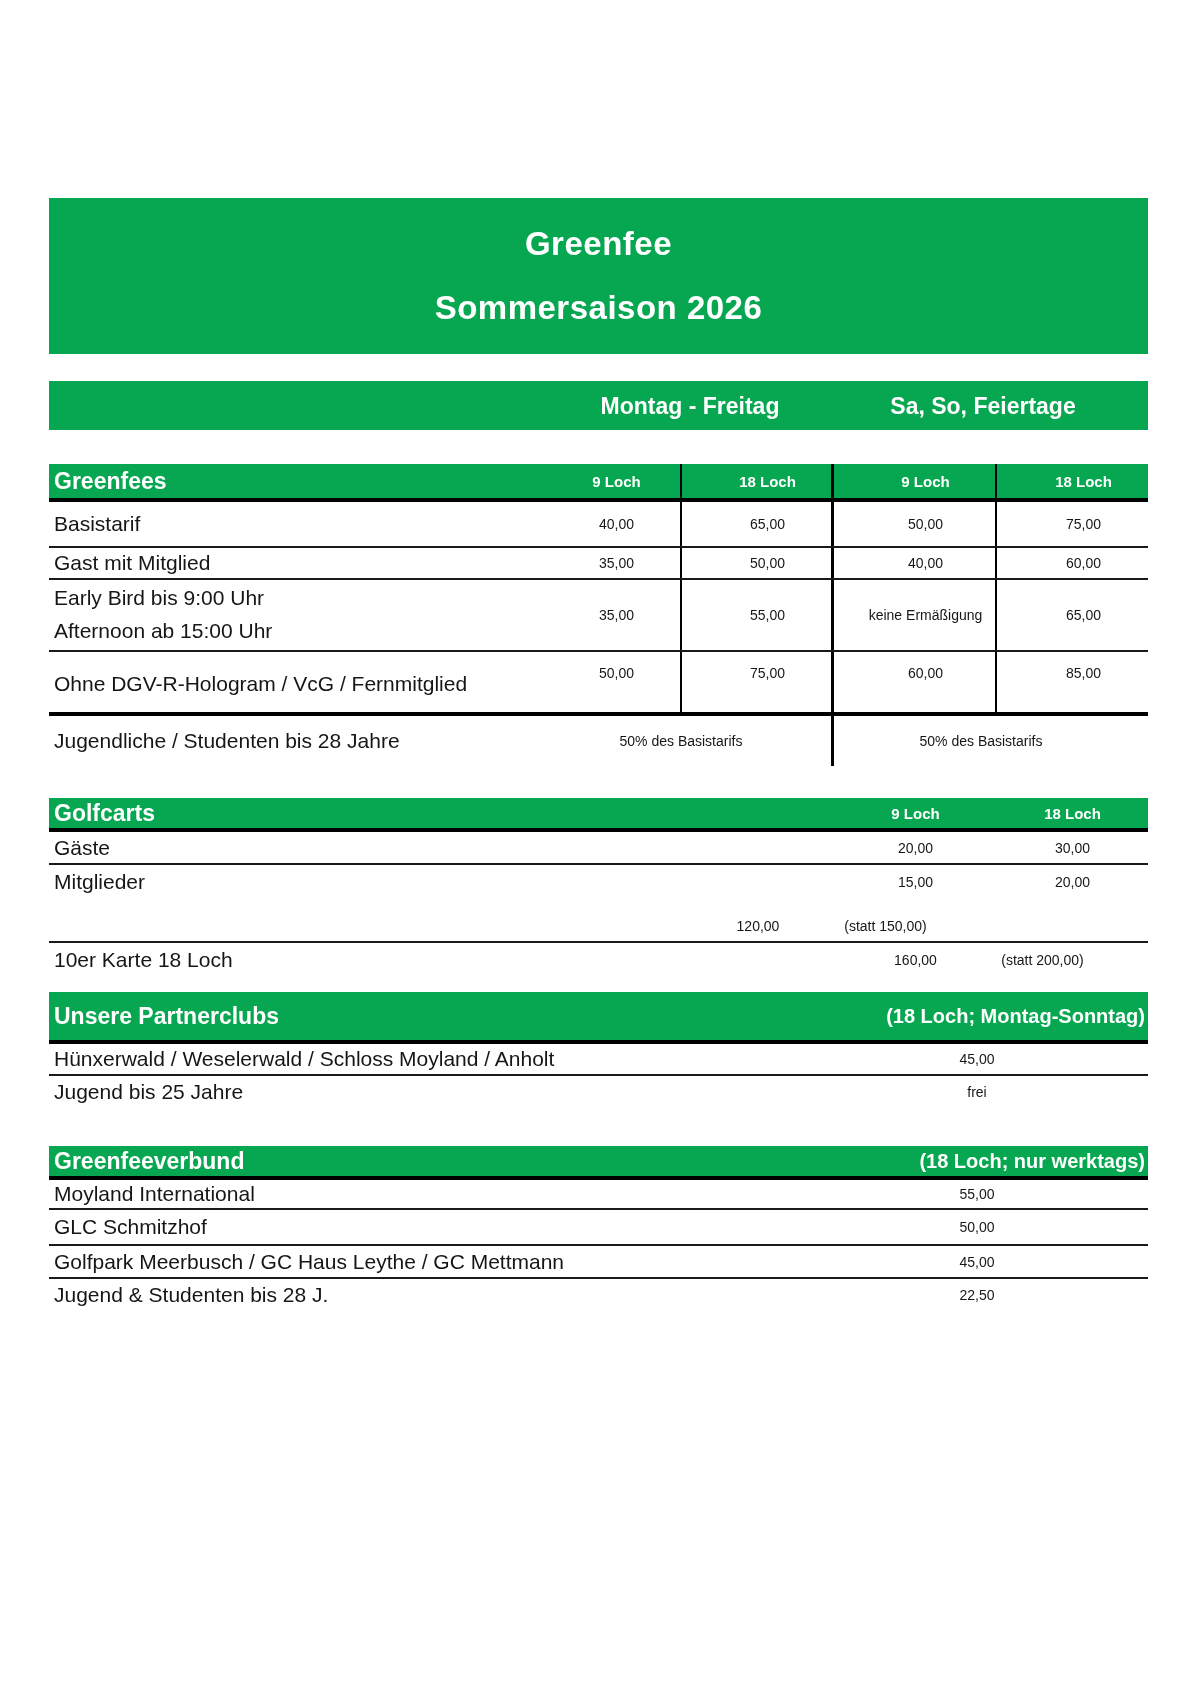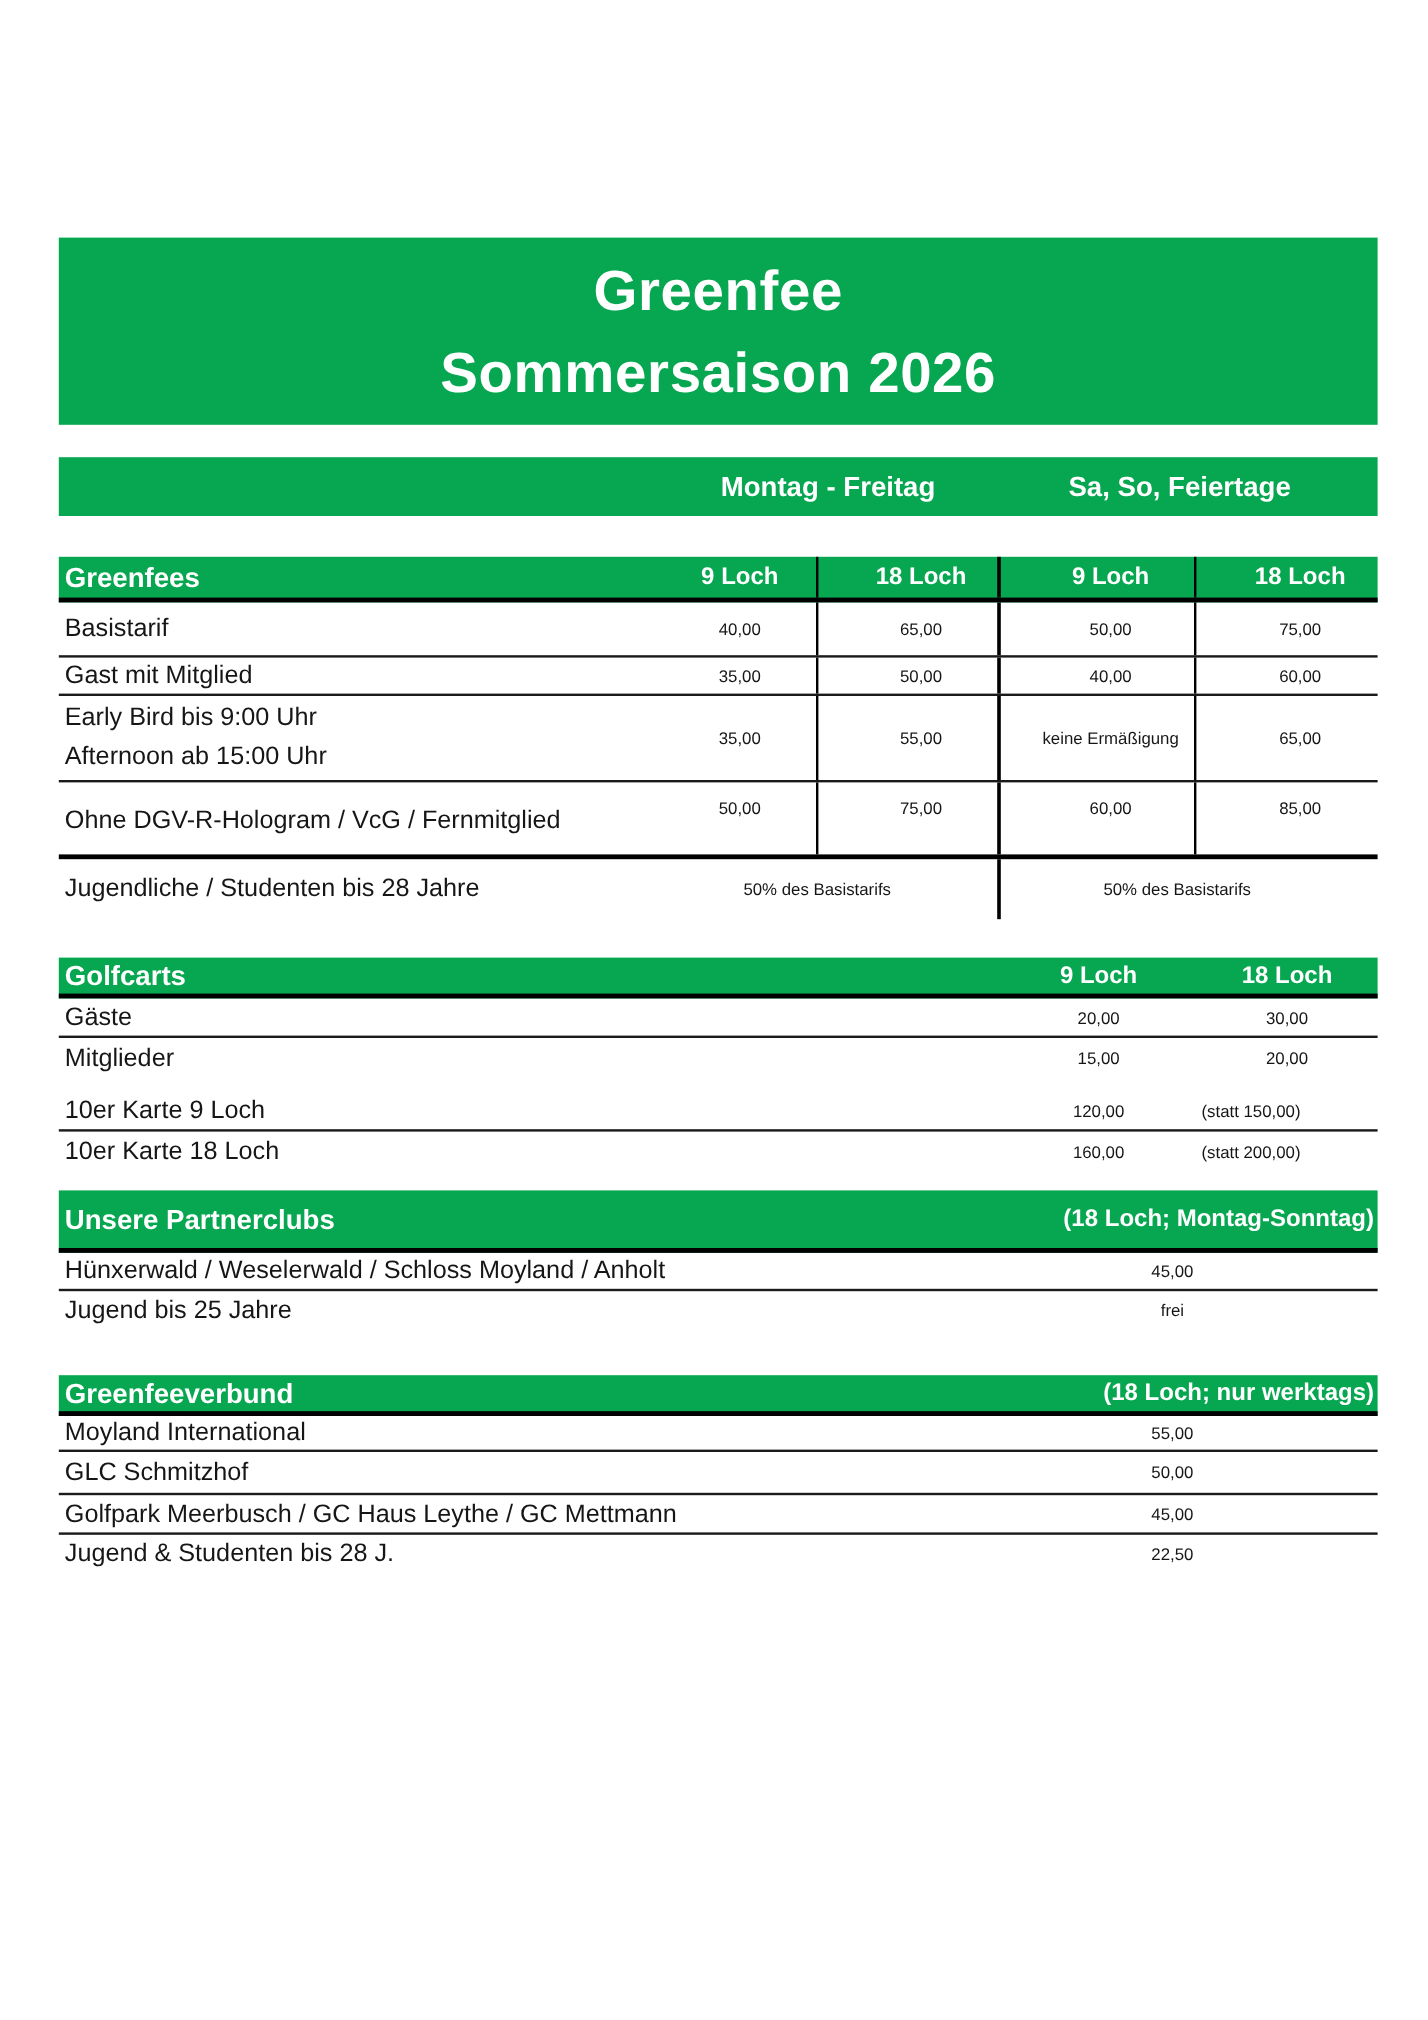--- a/index.html
+++ b/index.html
@@ -15,21 +15,21 @@
   .abs { position:absolute; }
 
   
   .banner {
     left:49px; top:198px; width:1099px; height:156px;
     background:var(--green);
     display:flex; flex-direction:column; justify-content:space-evenly;
     text-align:center;
   }
   .banner .line {
-    color:#ffffff; font-weight:700; font-size:47px; line-height:1.1;
+    color:#ffffff; font-weight:700; font-size:33px; line-height:1.1;
     letter-spacing:0.5px;
   }
 
   
   .daybar {
     left:49px; top:381px; width:1099px; height:49px;
     background:var(--green);
   }
   .daybar span {
     position:absolute; top:50%; transform:translate(-50%,-50%);
@@ -40,21 +40,21 @@
 
   
   .tbl { left:49px; width:1099px; }
   .grid {
     display:grid;
     grid-template-columns:482px 151px 152px 163px 151px;
   }
   .ghead { background:var(--green); color:#ffffff; font-weight:700;
            border-bottom:4px solid #000; }
   .ghead .ttl { font-size:23px; display:flex; align-items:center; padding-left:5px; }
-  .ghead .col { font-size:20px; display:flex; align-items:center; justify-content:center; padding-left:22px; }
+  .ghead .col { font-size:15px; display:flex; align-items:center; justify-content:center; padding-left:22px; }
   .ghead .sub { font-size:20px; display:flex; align-items:center; justify-content:flex-end; padding-right:3px; }
 
   .lbl { font-size:21px; display:flex; align-items:center; padding-left:5px; white-space:pre-line; }
   .val { font-size:14px; display:flex; align-items:center; justify-content:center; }
 
   .thin  { border-bottom:2px solid #1a1a1a; }
   .thick { border-bottom:4px solid #000; }
 
   
   .v1 { border-right:2px solid #000; }
@@ -158,21 +158,20 @@
       <div class="lbl">Mitglieder</div>
       <div></div>
         <div></div>
       <div class="val">15,00</div>
       <div class="val">20,00</div>
     </div>
 
     <div style="height:12px;"></div>
 
     <div class="grid thin" style="height:33px;">
-      <div class="lbl">10er Karte 9 Loch</div>
       <div></div>
         <div></div>
       <div class="val">120,00</div>
       <div class="val note">(statt 150,00)</div>
     </div>
 
     <div class="grid" style="height:33px;">
       <div class="lbl">10er Karte 18 Loch</div>
       <div></div>
         <div></div>

